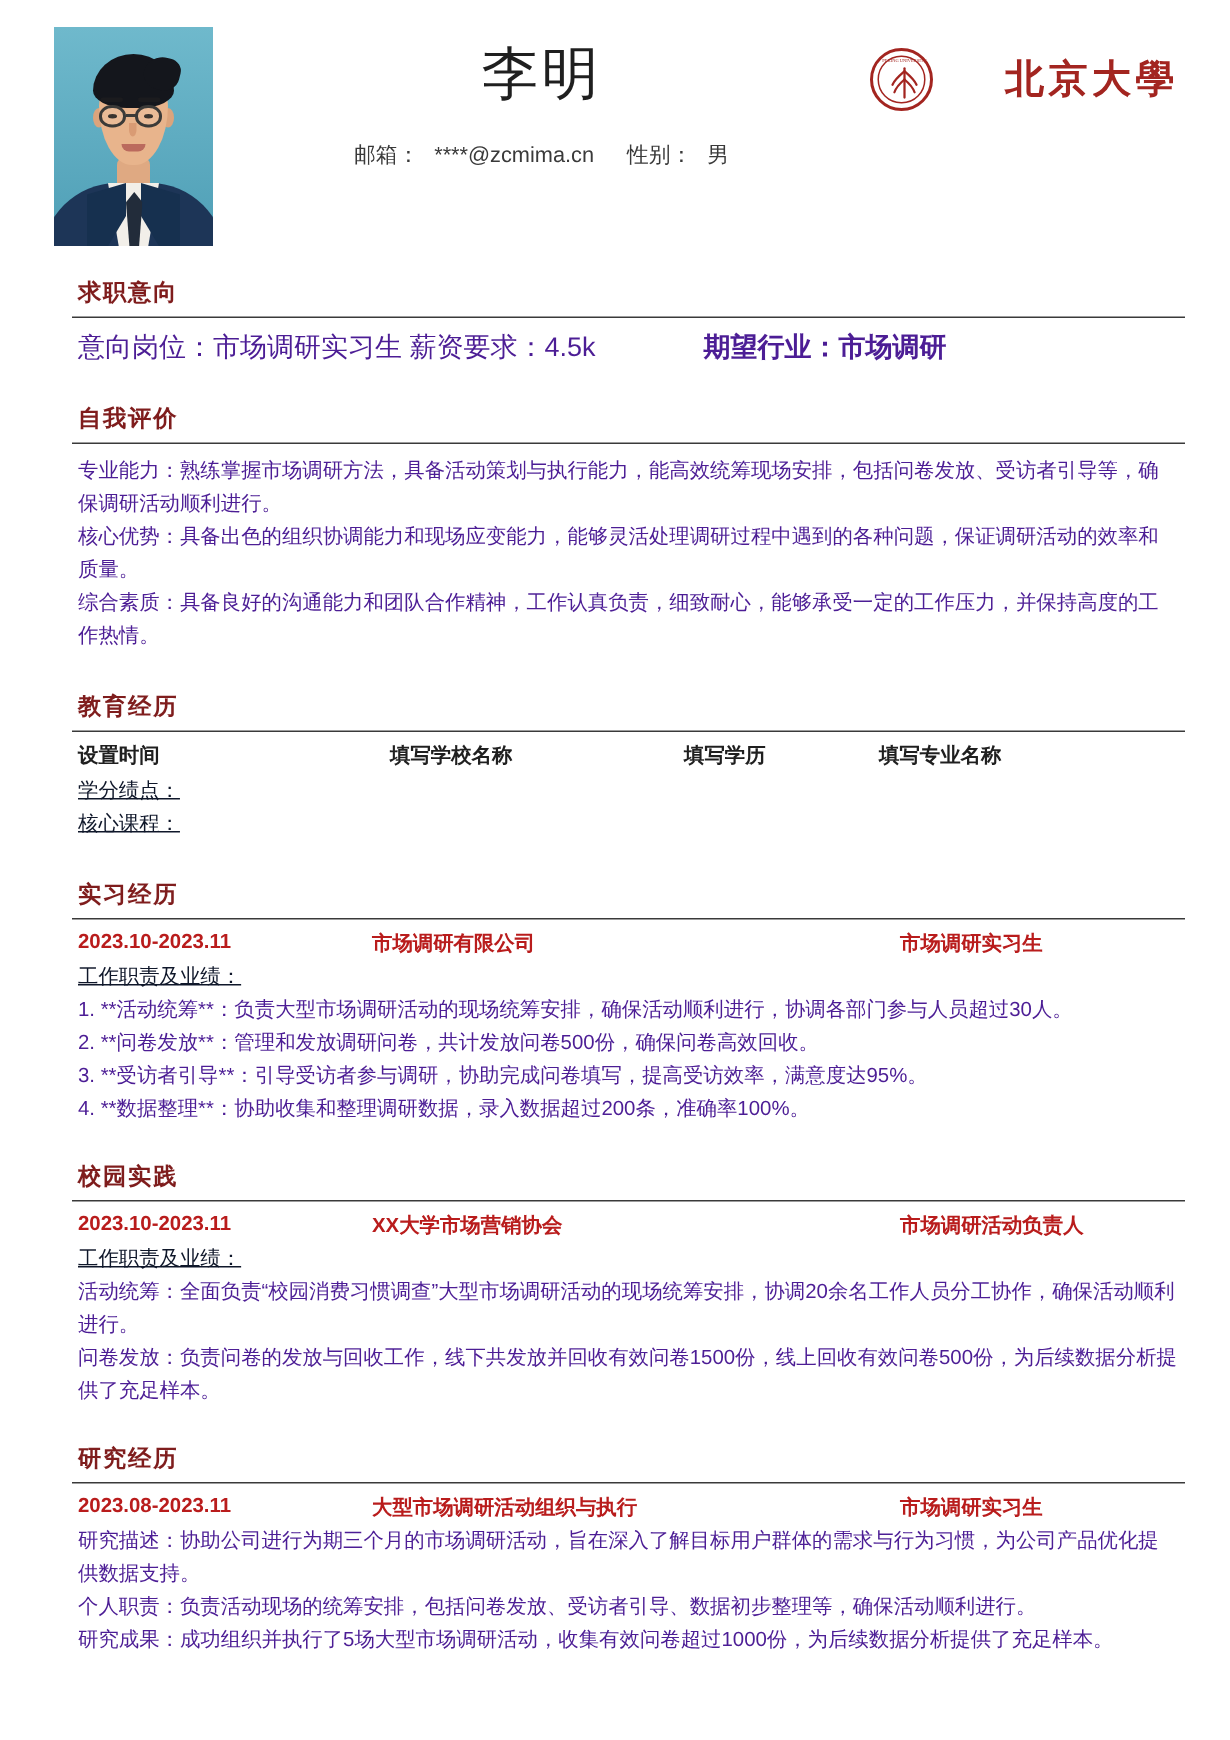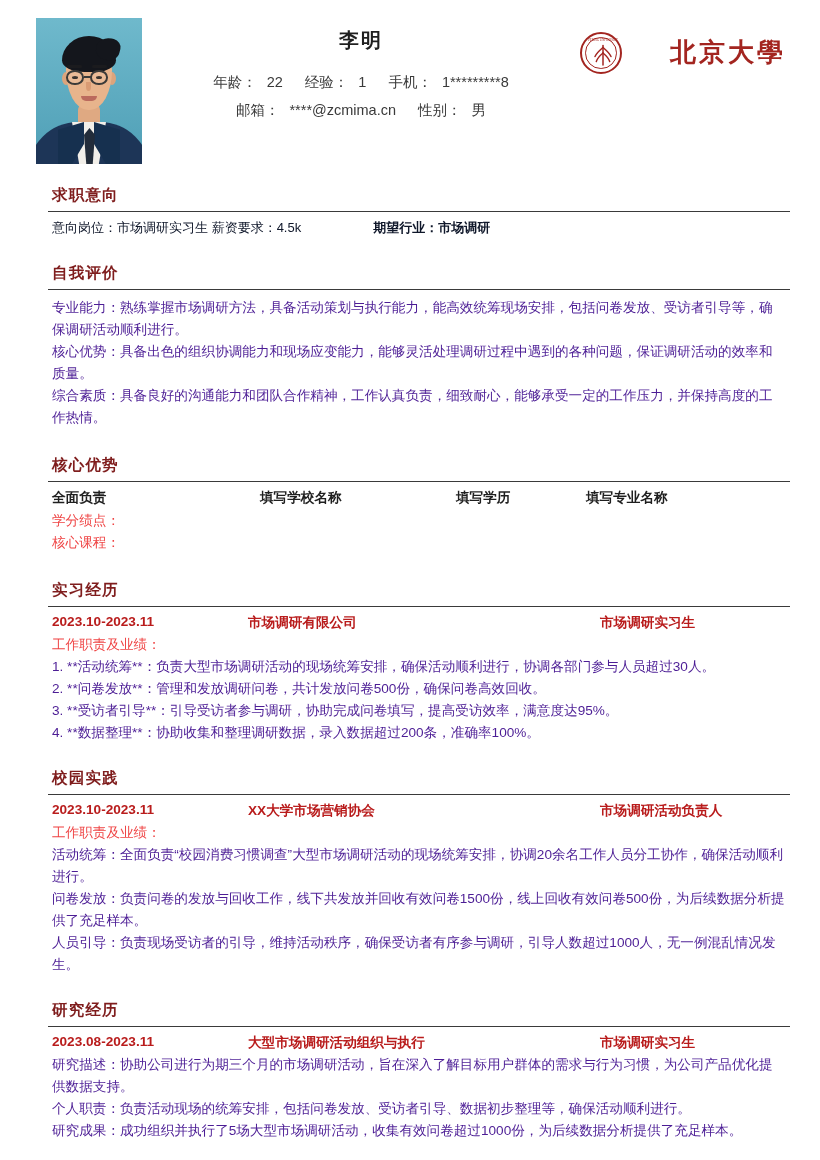--- a/index.html
+++ b/index.html
@@ -122,22 +122,22 @@
     position: absolute; left: 45px; top: 78px; width: 16px; height: 5px;
     background: #bb6a5d; border-radius: 0 0 9px 9px;
   }
 
   .header-center {
     flex: 1;
     text-align: center;
     padding-top: 10px;
   }
   .name {
-    font-size: 20px;
-    font-weight: bold;
+    font-size: 38px;
+    font-weight: normal;
     letter-spacing: 2px;
     color: #1f1f1f;
     line-height: 1.2;
     margin-bottom: 16px;
   }
   .meta-row {
     font-size: 14.5px;
     color: #3a3a3a;
     line-height: 1.95;
     white-space: nowrap;
@@ -198,21 +198,21 @@
   }
   .sec-body { padding-left: 22px; padding-right: 4px; }
 
   .line {
     font-size: 13.6px;
     line-height: 1.62;
     color: #4c1d95;
   }
 
   
-  .intent-row { display: flex; font-size: 13px; color: #0f172a; }
+  .intent-row { display: flex; font-size: 18px; color: #4c1d95; }
   .intent-left { white-space: nowrap; }
   .intent-right { margin-left: 72px; white-space: nowrap; font-weight: bold; }
 
   
   .edu-head {
     display: flex;
     font-size: 13.6px;
     font-weight: bold;
     color: #1f1f1f;
     padding-bottom: 3px;
@@ -227,21 +227,21 @@
     display: flex;
     font-size: 13.6px;
     font-weight: bold;
     color: #b91c1c;
     padding-bottom: 2px;
   }
   .exp-date { width: 196px; flex: 0 0 196px; }
   .exp-org  { width: 352px; flex: 0 0 352px; }
   .exp-role { flex: 1 1 auto; }
 
-  .sub-label { font-size: 13.6px; line-height: 1.62; color: #ef4444; }
+  .sub-label { font-size: 13.6px; line-height: 1.62; color: #0f172a; text-decoration: underline; }
 </style>
 </head>
 <body>
 
 <div class="page">
 
   <div class="header">
 
     <div class="photo-wrap">
       <div class="photo">
@@ -264,23 +264,20 @@
         <div class="ph-glassR"></div>
         <div class="ph-bridge"></div>
         <div class="ph-nose"></div>
         <div class="ph-mouth"></div>
       </div>
     </div>
 
     <div class="header-center">
       <div class="name">李明</div>
 
-      <div class="meta-row">
-        <span>年龄：</span><span class="gap-sm"></span><span>22</span><span class="gap"></span><span>经验：</span><span class="gap-sm"></span><span>1</span><span class="gap"></span><span>手机：</span><span class="gap-sm"></span><span>1*********8</span>
-      </div>
 
       <div class="meta-row">
         <span>邮箱：</span><span class="gap-sm"></span><span>****@zcmima.cn</span><span class="gap"></span><span>性别：</span><span class="gap-sm"></span><span>男</span>
       </div>
     </div>
 
     <div class="logo-wrap">
       <div class="logo-seal">
         <svg viewBox="0 0 42 42" width="42" height="42" aria-hidden="true">
           <g fill="none" stroke="#a32520" stroke-width="1.5" stroke-linecap="round">
@@ -314,25 +311,25 @@
     <div class="sec-title">自我评价</div>
     <div class="sec-rule"></div>
     <div class="sec-body">
       <div class="line">专业能力：熟练掌握市场调研方法，具备活动策划与执行能力，能高效统筹现场安排，包括问卷发放、受访者引导等，确保调研活动顺利进行。</div>
       <div class="line">核心优势：具备出色的组织协调能力和现场应变能力，能够灵活处理调研过程中遇到的各种问题，保证调研活动的效率和质量。</div>
       <div class="line">综合素质：具备良好的沟通能力和团队合作精神，工作认真负责，细致耐心，能够承受一定的工作压力，并保持高度的工作热情。</div>
     </div>
   </div>
 
   <div class="section" style="margin-top:26px;">
-    <div class="sec-title">核心优势</div>
+    <div class="sec-title">教育经历</div>
     <div class="sec-rule"></div>
     <div class="sec-body">
       <div class="edu-head">
-        <div class="edu-c1">全面负责</div>
+        <div class="edu-c1">设置时间</div>
         <div class="edu-c2">填写学校名称</div>
         <div class="edu-c3">填写学历</div>
         <div class="edu-c4">填写专业名称</div>
       </div>
       <div class="sub-label">学分绩点：</div>
       <div class="sub-label">核心课程：</div>
     </div>
   </div>
 
   <div class="section" style="margin-top:26px;">
@@ -357,21 +354,20 @@
     <div class="sec-rule"></div>
     <div class="sec-body">
       <div class="exp-head">
         <div class="exp-date">2023.10-2023.11</div>
         <div class="exp-org">XX大学市场营销协会</div>
         <div class="exp-role">市场调研活动负责人</div>
       </div>
       <div class="sub-label">工作职责及业绩：</div>
       <div class="line">活动统筹：全面负责“校园消费习惯调查”大型市场调研活动的现场统筹安排，协调20余名工作人员分工协作，确保活动顺利进行。</div>
       <div class="line">问卷发放：负责问卷的发放与回收工作，线下共发放并回收有效问卷1500份，线上回收有效问卷500份，为后续数据分析提供了充足样本。</div>
-      <div class="line">人员引导：负责现场受访者的引导，维持活动秩序，确保受访者有序参与调研，引导人数超过1000人，无一例混乱情况发生。</div>
     </div>
   </div>
 
   <div class="section" style="margin-top:24px;">
     <div class="sec-title">研究经历</div>
     <div class="sec-rule"></div>
     <div class="sec-body">
       <div class="exp-head">
         <div class="exp-date">2023.08-2023.11</div>
         <div class="exp-org">大型市场调研活动组织与执行</div>

